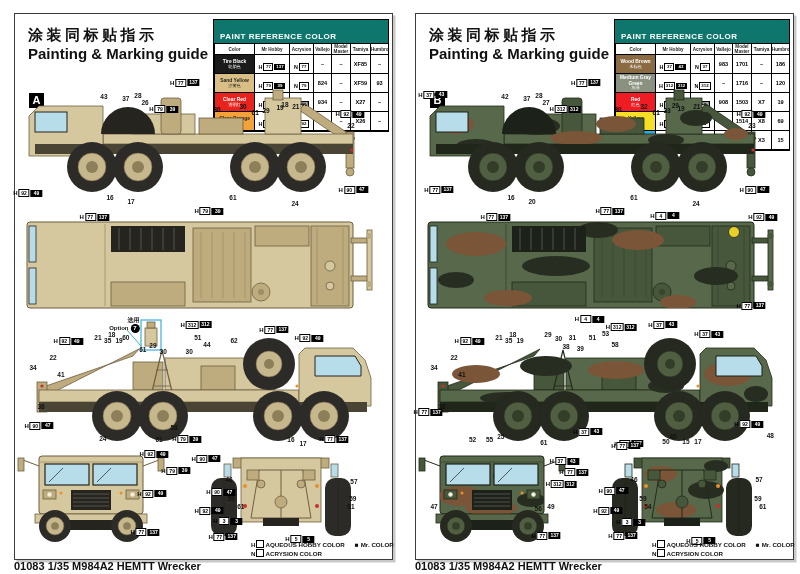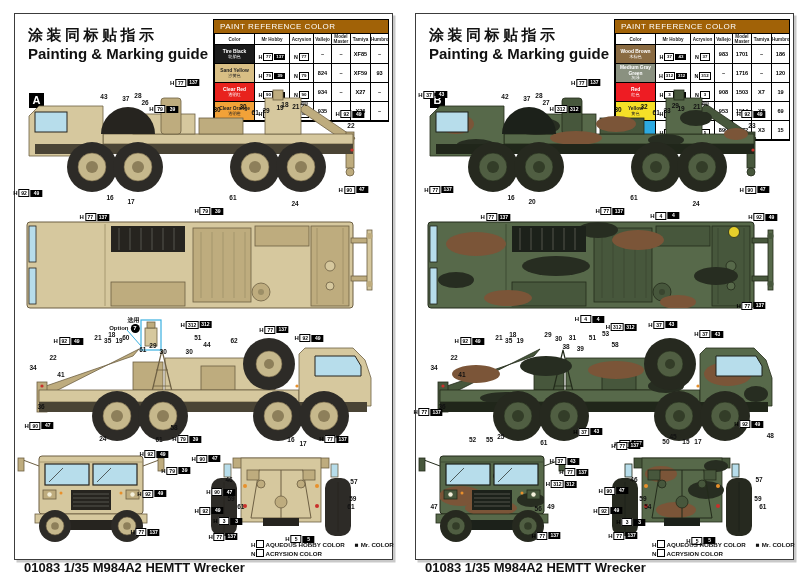--- a/index.html
+++ b/index.html
@@ -7,22 +7,22 @@
         font-family:"Liberation Sans",sans-serif;}
   .sheet{position:absolute;top:13px;width:377px;height:545px;background:#fff;
          border:1.3px solid #3c3c3c;box-shadow:2.5px 2.5px 0 #c9c9c9;}
   .sheet-a{left:14px;} .sheet-b{left:415px;}
   .title-zh{position:absolute;left:13px;top:12px;font-size:15px;font-weight:bold;
             letter-spacing:3.5px;color:#111;white-space:nowrap;}
   .title-en{position:absolute;left:13px;top:31px;font-size:15px;font-weight:bold;color:#111;white-space:nowrap;}
   .badge{position:absolute;left:14px;top:79px;width:15px;height:15px;background:#000;color:#fff;
          font-size:11px;font-weight:bold;line-height:15px;text-align:center;}
   .paint-table{position:absolute;left:198px;top:5px;width:174px;border:1px solid #000;background:#fff;}
-  .pt-title{background:#a16207;color:#fff;font-size:8px;font-weight:normal;letter-spacing:.5px;
-            padding:2px 0 2px 6px;}
+  .pt-title{background:#0f766e;color:#fff;font-size:8px;font-weight:bold;letter-spacing:.5px;
+            padding:12px 0 2px 6px;}
   .pt-grid{width:100%;border-collapse:collapse;table-layout:fixed;}
   .pt-grid th,.pt-grid td{border:0.6px solid #000;text-align:center;vertical-align:middle;
             padding:0;overflow:hidden;}
   .pt-grid th{font-size:4.6px;font-weight:bold;color:#222;height:10px;line-height:1.1;}
   .pt-name-en{font-size:4.9px;font-weight:bold;line-height:1.15;}
   .pt-name-zh{font-size:4.2px;line-height:1.1;}
   .pt-plain{font-size:5.6px;font-weight:bold;}
   .pt-row td{height:12px;}
   .chip{display:inline-flex;align-items:center;gap:1px;font-weight:bold;color:#000;}
   .chip .ch-pre{font-size:6px;}
@@ -40,21 +40,21 @@
   .co-chip{position:absolute;transform:translate(-50%,-50%);white-space:nowrap;}
   .opt{position:absolute;transform:translate(-50%,-50%);text-align:right;font-size:6px;
        font-weight:bold;color:#111;line-height:7px;white-space:nowrap;}
   .opt-badge{display:inline-block;width:9px;height:9px;border-radius:50%;background:#000;color:#fff;
        font-size:6px;line-height:9px;text-align:center;vertical-align:middle;margin-left:2px;}
   .legend{position:absolute;left:236px;top:526px;font-size:6.2px;font-weight:bold;color:#111;
           line-height:9px;white-space:nowrap;}
   .lbox{display:inline-block;width:6px;height:5.5px;border:0.7px solid #000;background:#fff;
         vertical-align:-0.5px;margin:0 1px;}
   .lg-bullet{font-size:6.5px;margin:0 2px 0 10px;}
-  .footer{position:absolute;top:560px;font-size:13px;font-weight:bold;color:#111;white-space:nowrap;margin-left:10px;}
+  .footer{position:absolute;top:560px;font-size:11px;font-weight:bold;color:#111;white-space:nowrap;}
   .footer-a{left:14px;} .footer-b{left:415px;}
 </style>
 </head>
 <body>
 
 <div class="page">
 
   <section class="sheet sheet-a">
     <div class="title-zh">涂装同标贴指示</div>
     <div class="title-en">Painting &amp; Marking guide</div>

